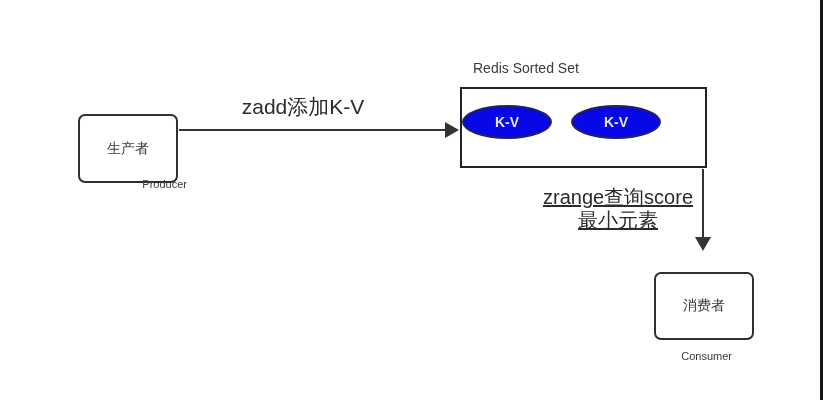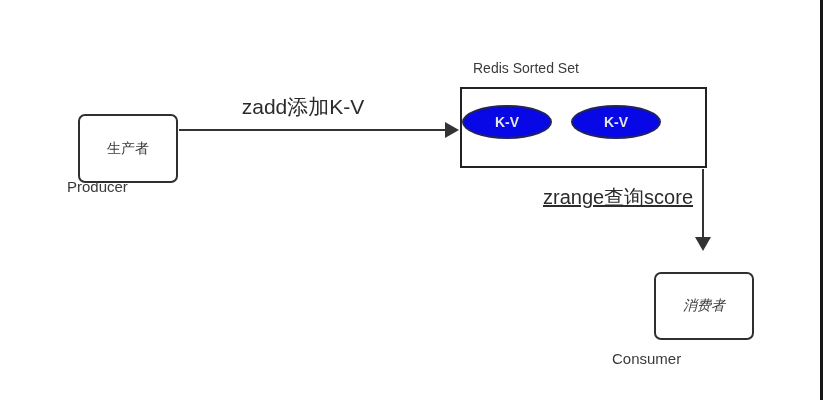--- a/index.html
+++ b/index.html
@@ -23,27 +23,27 @@
     background: #ffffff;
     display: flex;
     align-items: center;
     justify-content: center;
     color: #3a3a3a;
     font-size: 14px;
     box-sizing: border-box;
     margin-top: 19px;
   }
   #producer-box { left: 78px;  top: 95px;  width: 100px; height: 69px; }
-  #consumer-box { left: 654px; top: 253px; width: 100px; height: 68px; font-style: italic; }
+  #consumer-box { left: 654px; top: 253px; width: 100px; height: 68px; }
 
   .caption {
     position: absolute;
     color: #3a3a3a;
-    font-size: 15px;
-    text-align: left;
+    font-size: 11px;
+    text-align: right;
   }
   #producer-caption { left: 67px;  top: 178px; width: 120px; }
   #consumer-caption { left: 612px; top: 350px; width: 120px; }
 
   
   #redis-title {
     position: absolute;
     left: 473px; top: 60px; width: 200px;
     text-align: left;
     color: #3a3a3a;
@@ -154,20 +154,21 @@
   <div id="redis-box"></div>
   <div id="kv-ellipse-1" class="kv-ellipse">
     <span>K-V</span>
   </div>
   <div id="kv-ellipse-2" class="kv-ellipse">
     <span>K-V</span>
   </div>
 
   <div id="arrow-query-label">
     <div>zrange查询score</div>
+    <div>最小元素</div>
   </div>
   <div id="arrow-query-line"></div>
   <div id="arrow-query-head"></div>
 
   <div id="consumer-box" class="node-box">
     <span>消费者</span>
   </div>
   <div id="consumer-caption" class="caption">Consumer</div>
 
   <div id="right-edge-line"></div>

